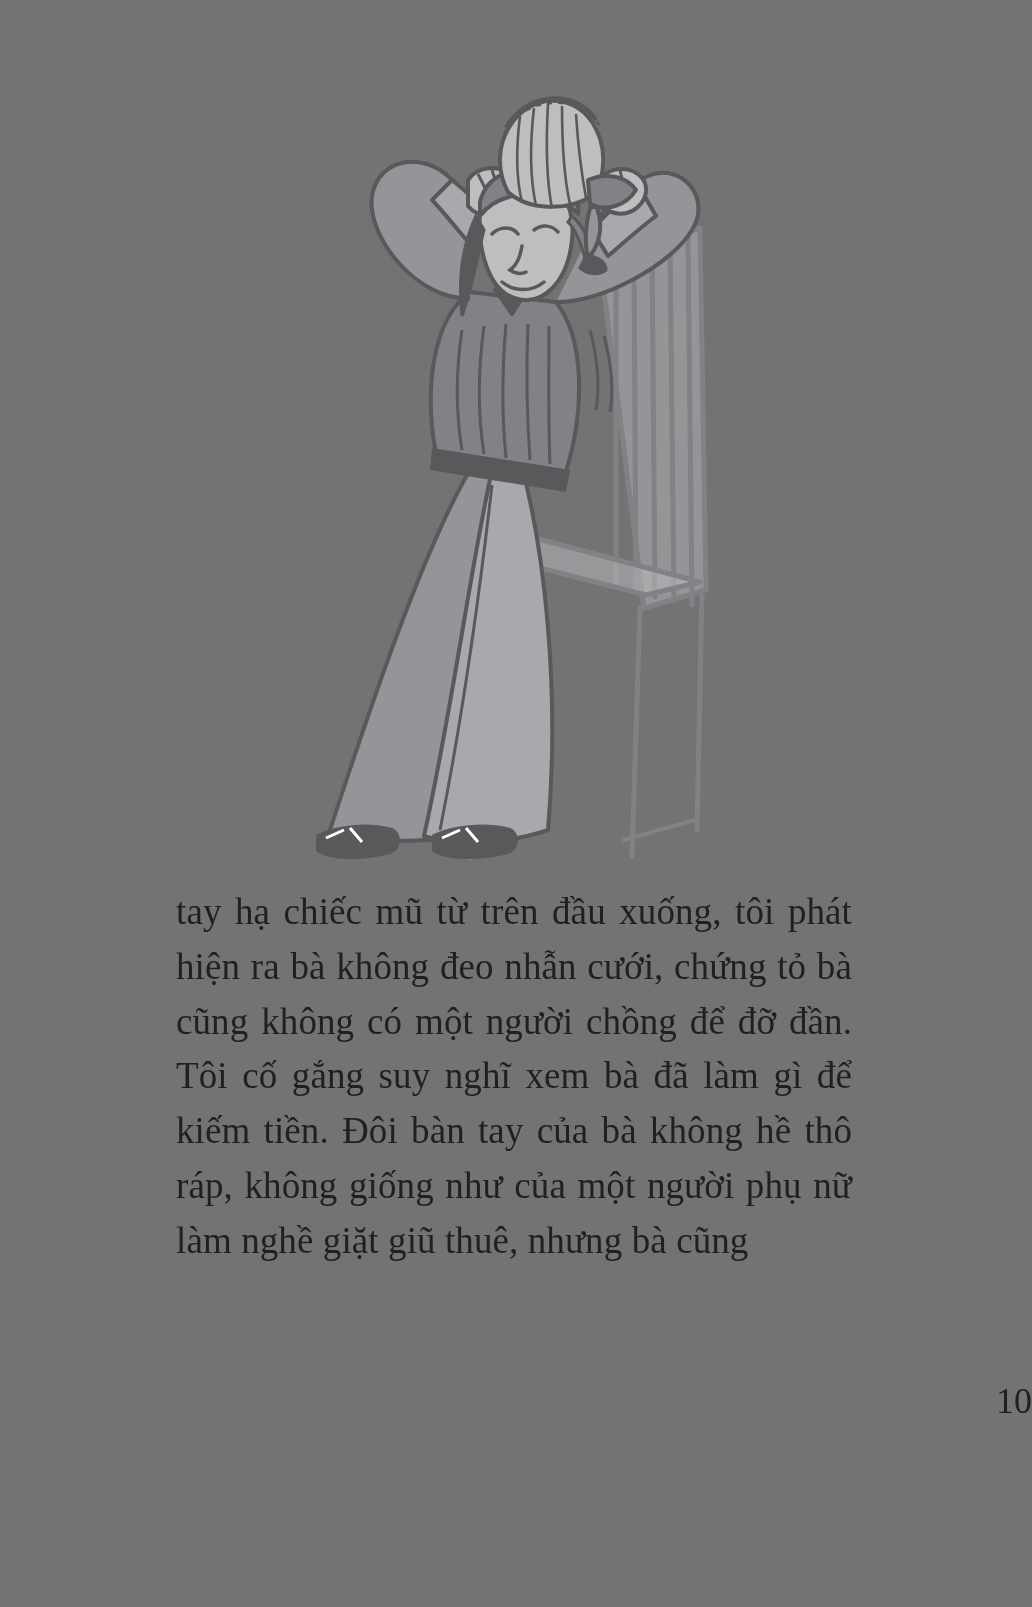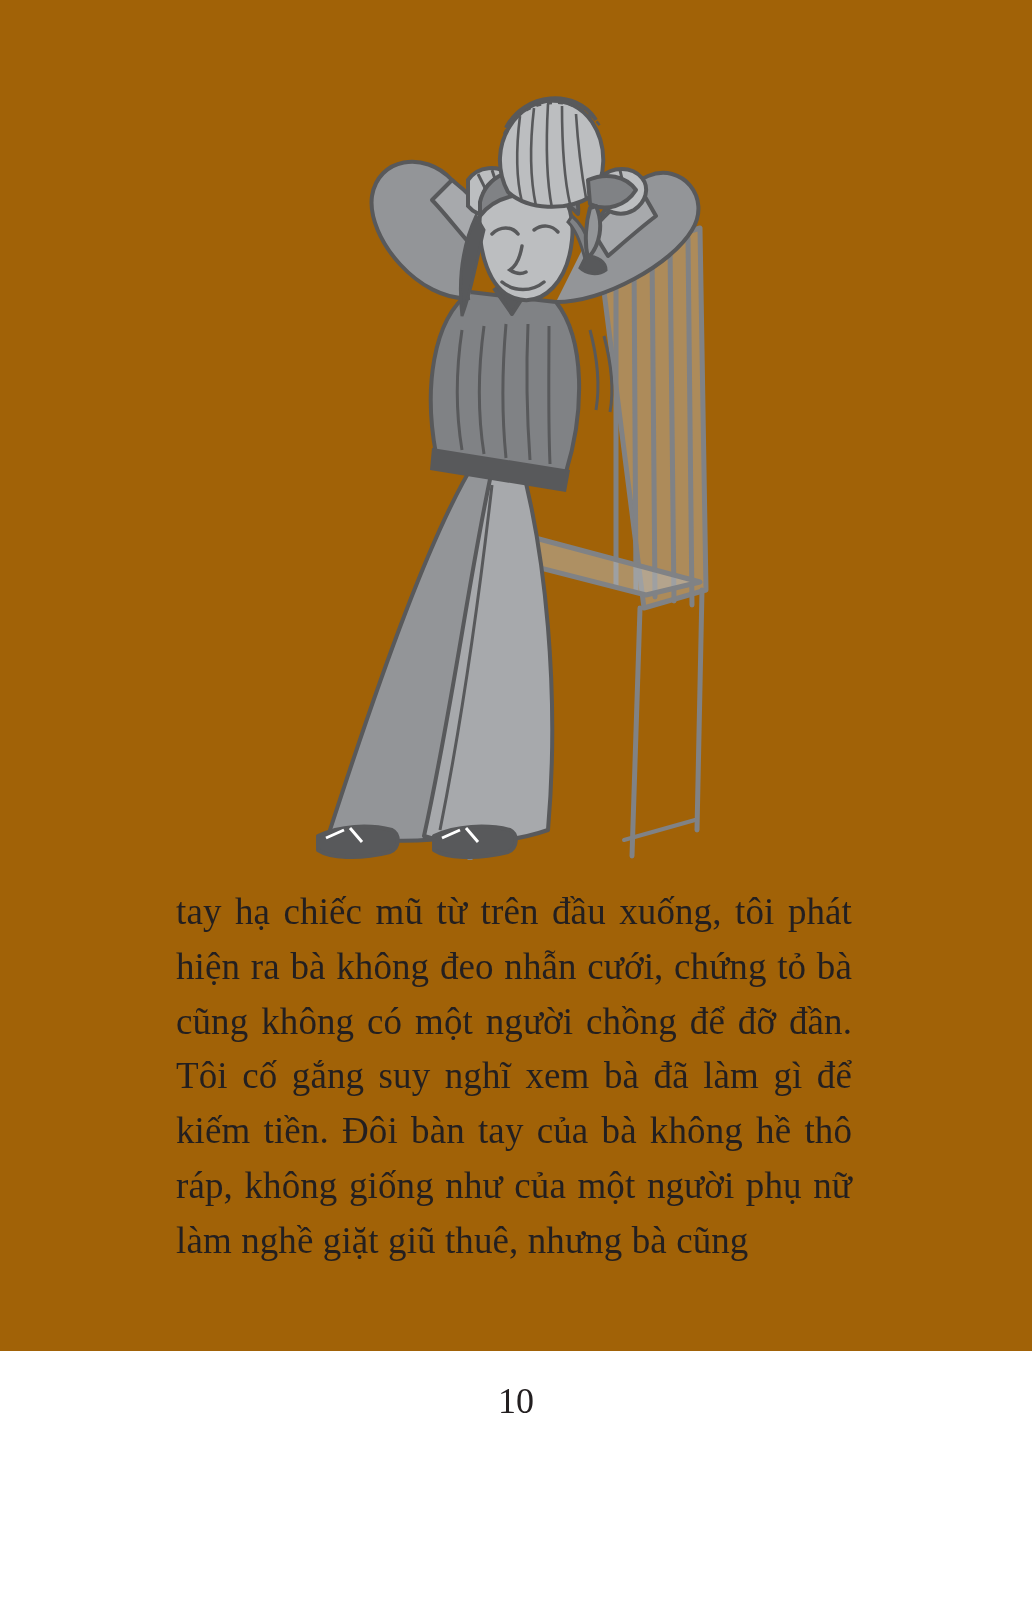--- a/index.html
+++ b/index.html
@@ -10,22 +10,22 @@
   body {
     width: 1032px;
     height: 1607px;
     font-family: "Liberation Serif", serif;
     color: #231f20;
     overflow: hidden;
   }
   .page {
     position: relative;
     width: 1032px;
-    height: 1351px;
-    background: #a16207;
+    height: 1607px;
+    background: #737373;
   }
   .illustration {
     position: absolute;
     left: 0;
     top: 30px;
     width: 1032px;
     height: 830px;
   }
   .illustration svg {
     display: block;
@@ -46,21 +46,21 @@
   }
   .body-text p {
     margin: 0;
     text-align: justify;
   }
   .page-number {
     position: absolute;
     left: 0;
     top: 1380px;
     width: 1032px;
-    text-align: center;
+    text-align: right;
     font-size: 36px;
     color: #231f20;
   }
 </style>
 </head>
 <body>
 
 <div class="page">
 
   <div class="illustration">

